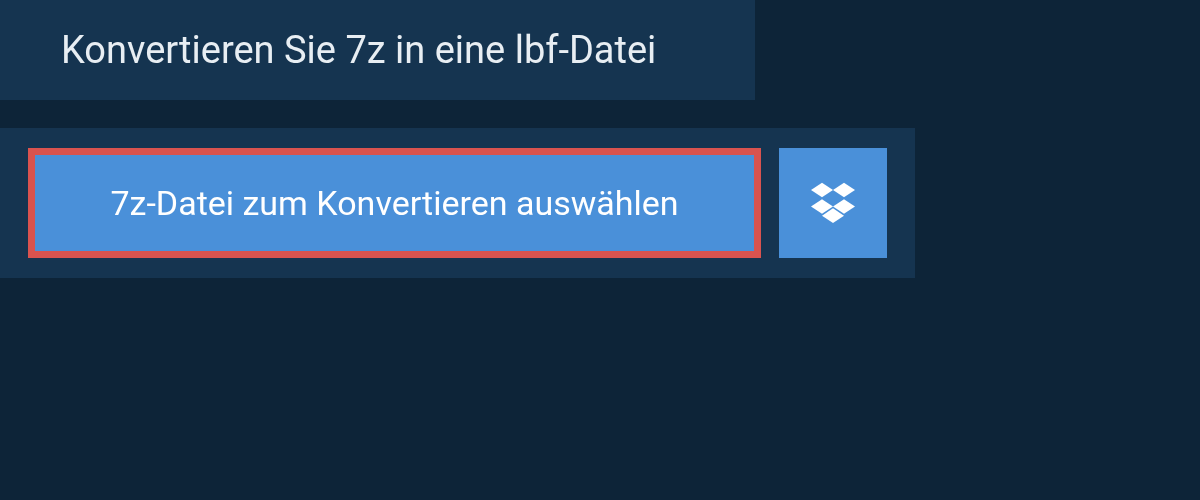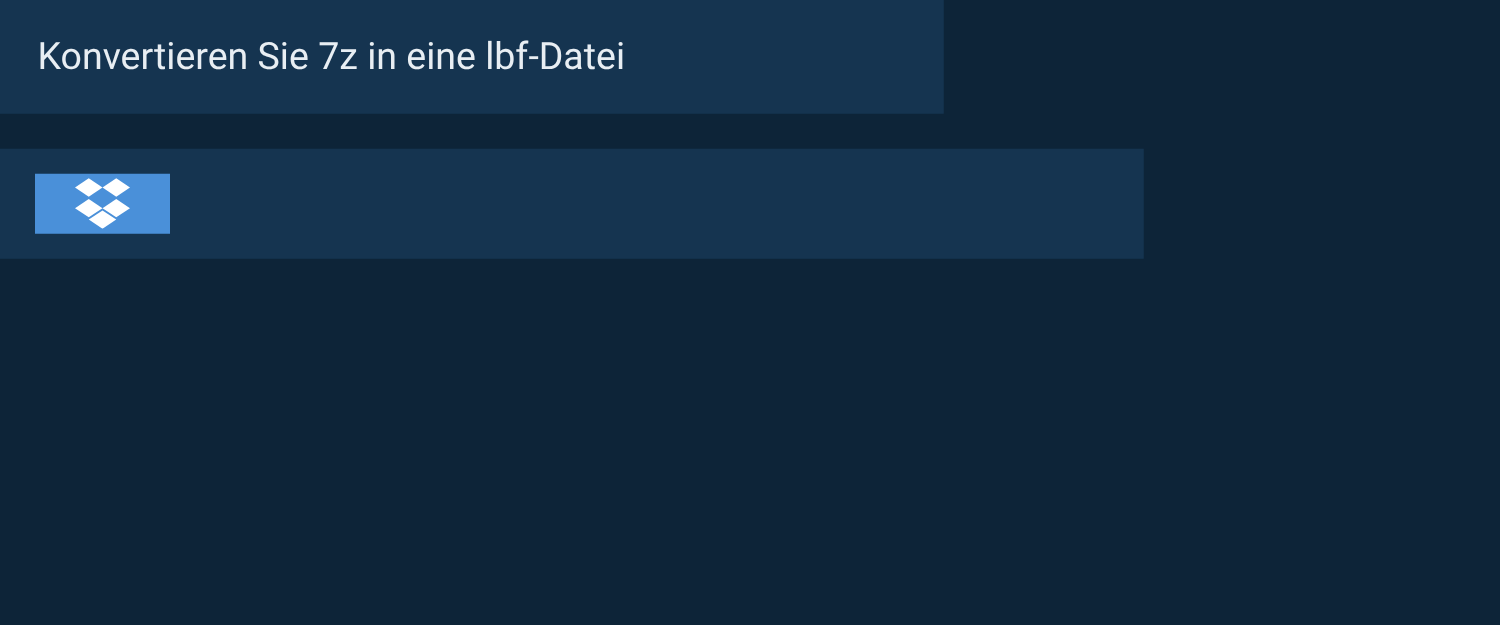--- a/index.html
+++ b/index.html
@@ -14,22 +14,23 @@
       font-family: -apple-system, BlinkMacSystemFont, "Segoe UI", Roboto, Arial, sans-serif;
       overflow: hidden;
     }
     .title-bar {
       background: #153450;
       padding: 28px 30px;
       width: 755px;
     }
     .title-text {
       color: #e8eef3;
-      font-size: 30px;
+      font-size: 38px;
       font-weight: 400;
+      margin-left: 31px;
     }
     .action-panel {
       background: #153450;
       margin-top: 28px;
       padding: 20px 28px;
       width: 915px;
       display: flex;
       gap: 18px;
       align-items: stretch;
     }
@@ -62,20 +63,23 @@
     }
   </style>
 </head>
 <body>
 
 <div class="title-bar">
   <div class="title-text">Konvertieren Sie 7z in eine lbf-Datei</div>
 </div>
 
 <div class="action-panel">
+  <div class="select-button">
+    <span>7z-Datei zum Konvertieren auswählen</span>
+  </div>
   <div class="dropbox-button">
     <span>
       <svg viewBox="0 0 48 48" xmlns="http://www.w3.org/2000/svg">
         <path d="M12 4 L24 12 L12 20 L0 12 Z"></path>
         <path d="M36 4 L48 12 L36 20 L24 12 Z"></path>
         <path d="M12 22 L24 30 L12 38 L0 30 Z"></path>
         <path d="M36 22 L48 30 L36 38 L24 30 Z"></path>
         <path d="M24 32 L36 40 L24 48 L12 40 Z"></path>
       </svg>
     </span>

